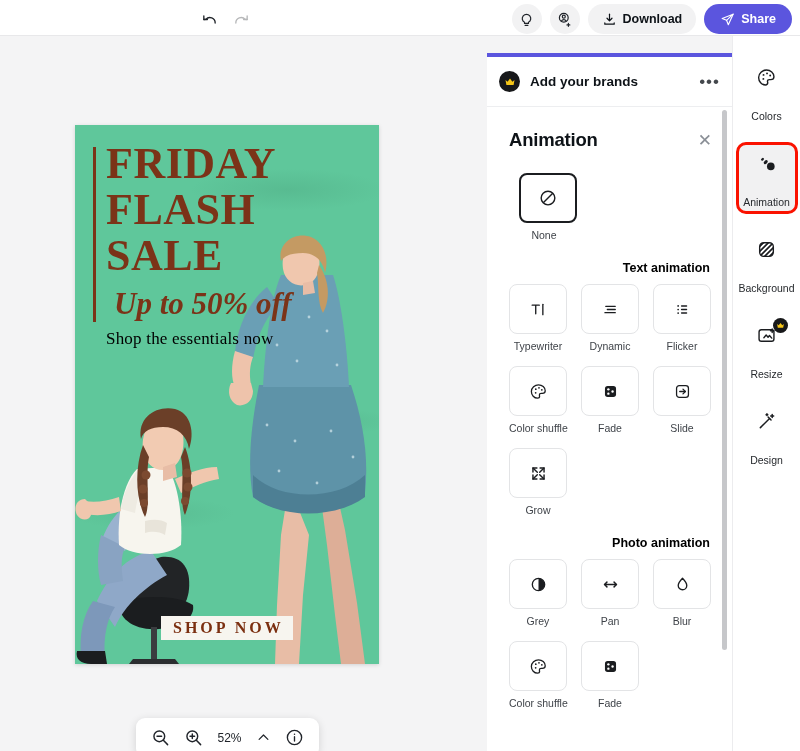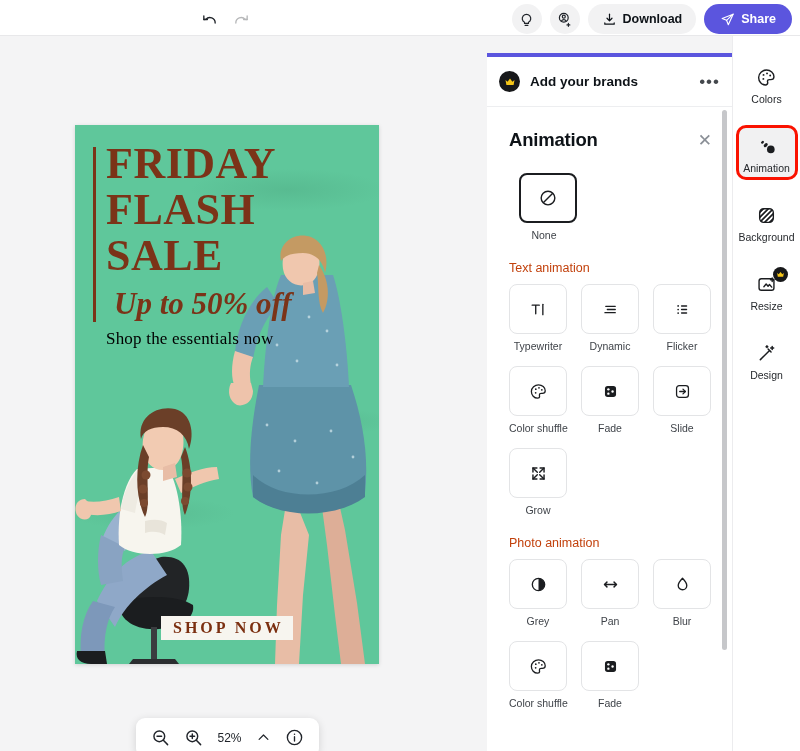--- a/index.html
+++ b/index.html
@@ -110,21 +110,21 @@
   }
   .panel-head {
     display: flex; align-items: center; justify-content: space-between;
     padding: 22px 20px 0 22px;
   }
   .panel-head h2 { font-size: 18.5px; font-weight: 700; color: #0e1318; letter-spacing: -.2px; }
   .close-x { color: #8a8f96; font-size: 17px; cursor: pointer; line-height: 1; font-weight: 300; }
 
   .sect-label {
     padding: 0 22px; margin-top: 20px; margin-bottom: 9px;
-    font-size: 12.5px; font-weight: 400; color: #c2410c;
+    font-size: 12.5px; font-weight: 700; color: #000000; text-align: right;
   }
   .grid {
     display: grid; grid-template-columns: repeat(3, 58px); gap: 14px;
     padding: 0 22px;
   }
   .anim-cell { width: 58px; }
   .anim-box {
     width: 58px; height: 50px; border: 1px solid #e3e4e6; border-radius: 8px;
     background: #fff; display: flex; align-items: center; justify-content: center;
     cursor: pointer;
@@ -148,21 +148,21 @@
     background: #ffffff; border-left: 1px solid #ececee;
     padding-top: 22px;
   }
   .rail-item {
     width: 58px; margin: 0 auto 18px auto; padding: 6px 0 4px 0;
     border-radius: 8px; text-align: center; cursor: pointer; position: relative;
   }
   .rail-item.active { background: #f1f1f2; }
   .rail-item.highlight { outline: 3px solid #fa1200; outline-offset: -1px; }
   .rail-icon { height: 26px; display: flex; align-items: center; justify-content: center; }
-  .rail-label { margin-top: 3px; font-size: 10.5px; color: #26292d; }
+  .rail-label { margin-top: 20px; font-size: 10.5px; color: #26292d; }
   .crown-badge {
     position: absolute; right: 8px; top: 2px; width: 15px; height: 15px;
     border-radius: 50%; background: #17181a;
     display: flex; align-items: center; justify-content: center;
   }
 
   
   .zoombar {
     position: absolute; left: 136px; top: 682px; width: 183px; height: 39px;
     background: #ffffff; border-radius: 9px; box-shadow: 0 2px 9px rgba(0,0,0,.14);

